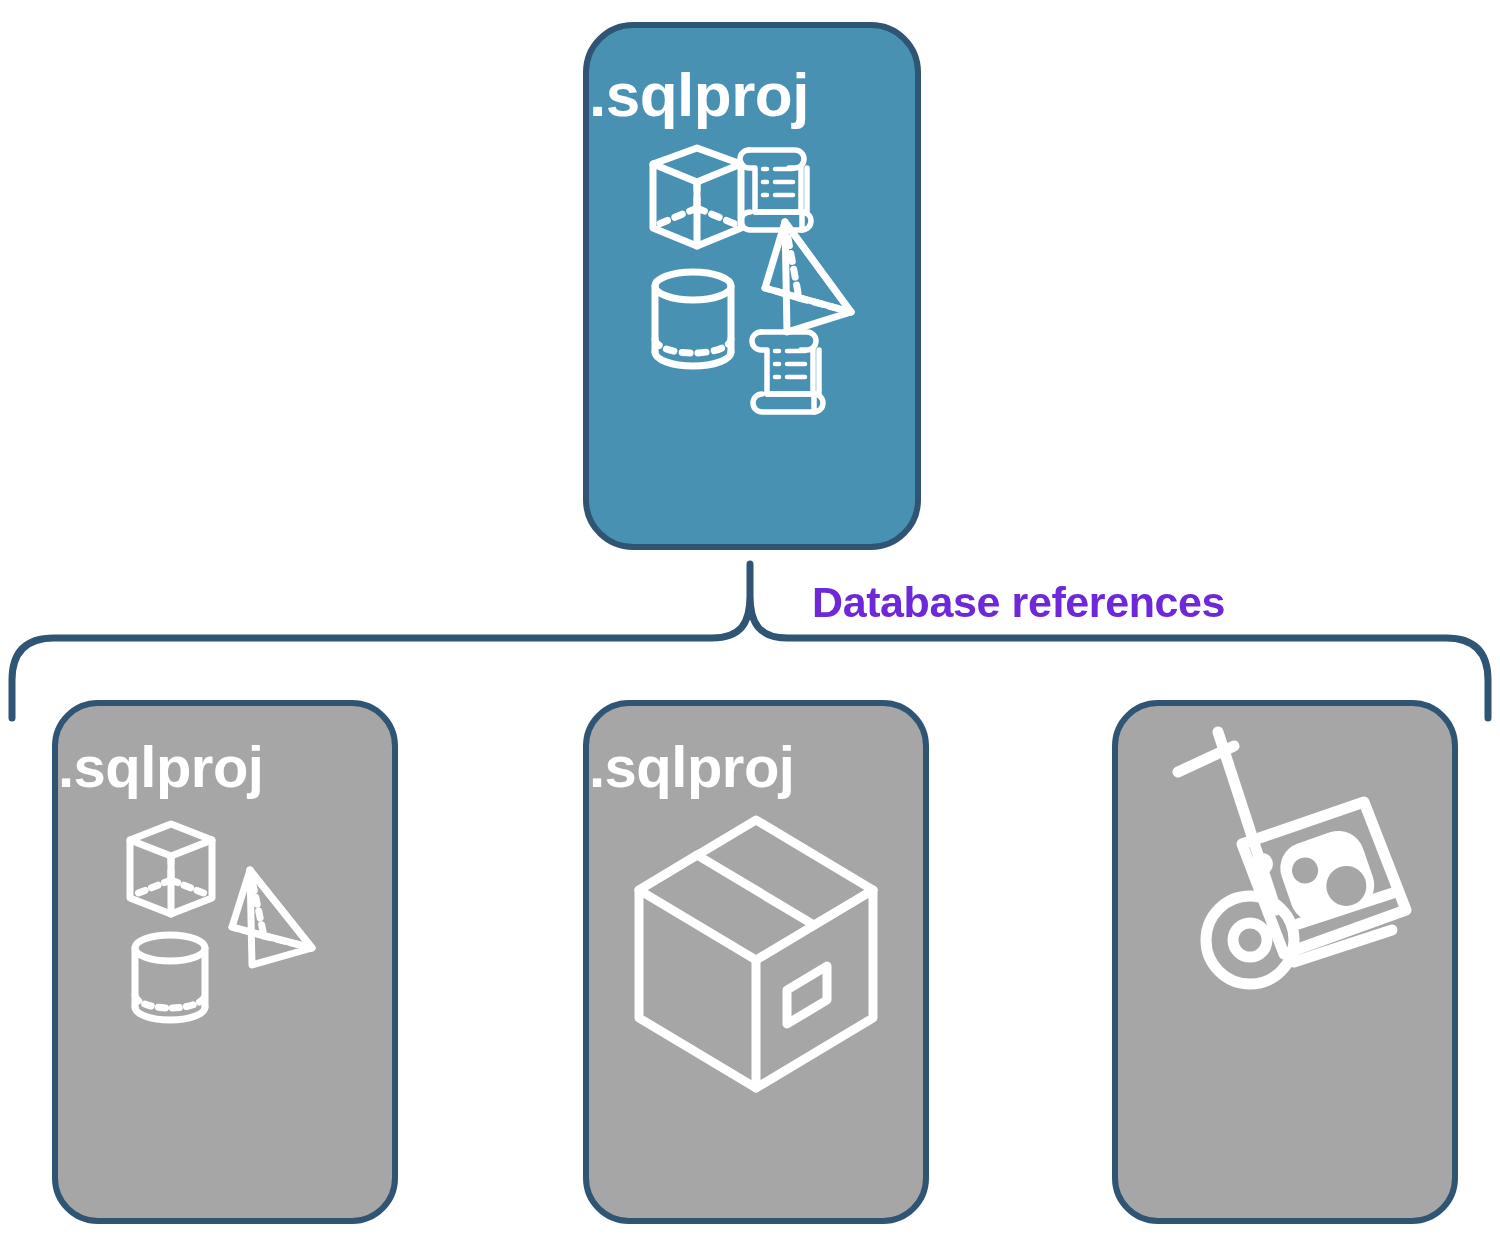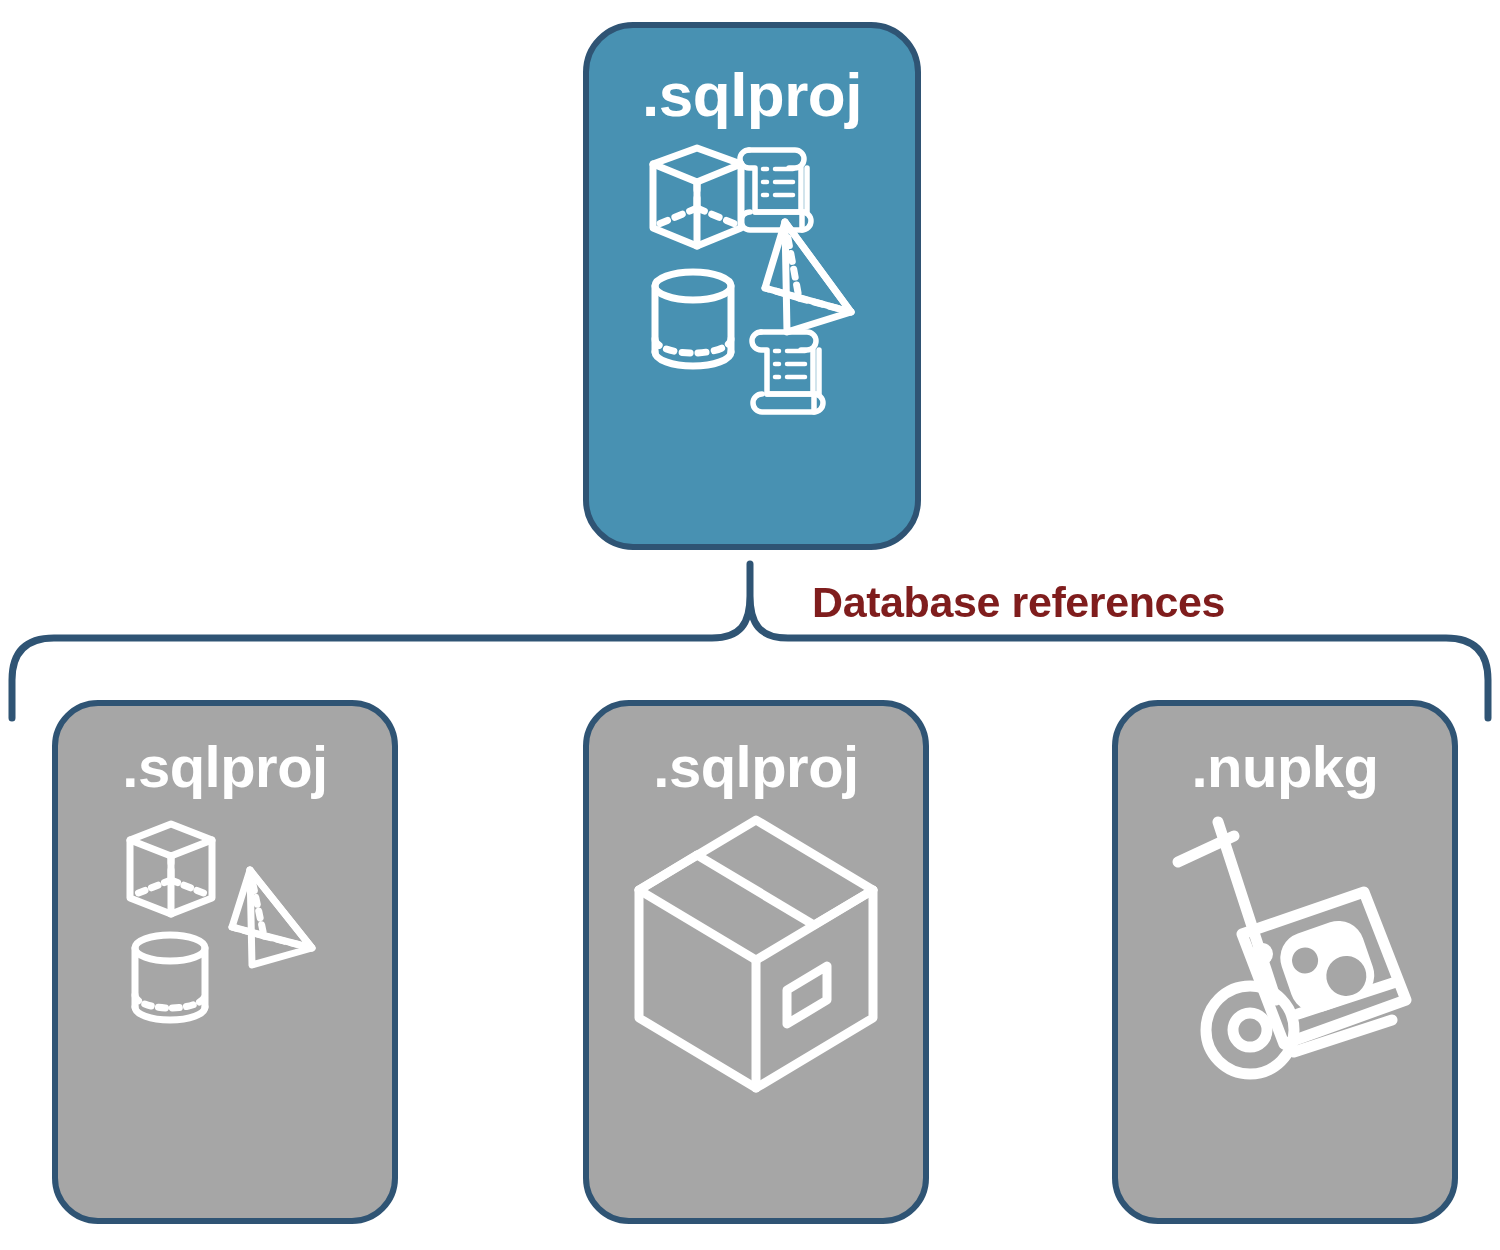--- a/index.html
+++ b/index.html
@@ -20,21 +20,20 @@
   }
 
   
   .card {
     position: absolute;
     box-sizing: border-box;
     border-radius: 46px;
     border: 6px solid #2f5474;
     display: flex;
     flex-direction: column;
-    align-items: center;
   }
   .card.parent {
     left: 583px;
     top: 22px;
     width: 338px;
     height: 528px;
     background: #4891b2;
     border-radius: 50px;
   }
   .card.child {
@@ -84,21 +83,21 @@
     pointer-events: none;
   }
 
   
   #refs-label {
     position: absolute;
     left: 812px;
     top: 578px;
     font-size: 43px;
     font-weight: bold;
-    color: #7f1d1d;
+    color: #6d28d9;
     letter-spacing: -0.4px;
     white-space: nowrap;
   }
 </style>
 </head>
 <body>
 
 <div id="stage">
 
   <div class="card parent">
@@ -239,21 +238,20 @@
         <path d="M66 41 L183 111"></path>
         <path d="M183 111 L242 76"></path>
         <path d="M66 41 L8 76"></path>
 
         <path d="M156 176 L196 152 L196 186 L156 210 Z"></path>
       </svg>
     </div>
   </div>
 
   <div class="card child c3">
-    <div class="card-title">.nupkg</div>
 
     <div class="card-art">
       <svg width="255" height="280" viewBox="0 0 255 280" fill="none">
         <g stroke="#ffffff" stroke-width="11" stroke-linecap="round" stroke-linejoin="round">
 
           <path d="M20 48 L76 22"></path>
 
           <path d="M60 8 L118 186"></path>
 
           <path d="M140 200 L238 168"></path>

